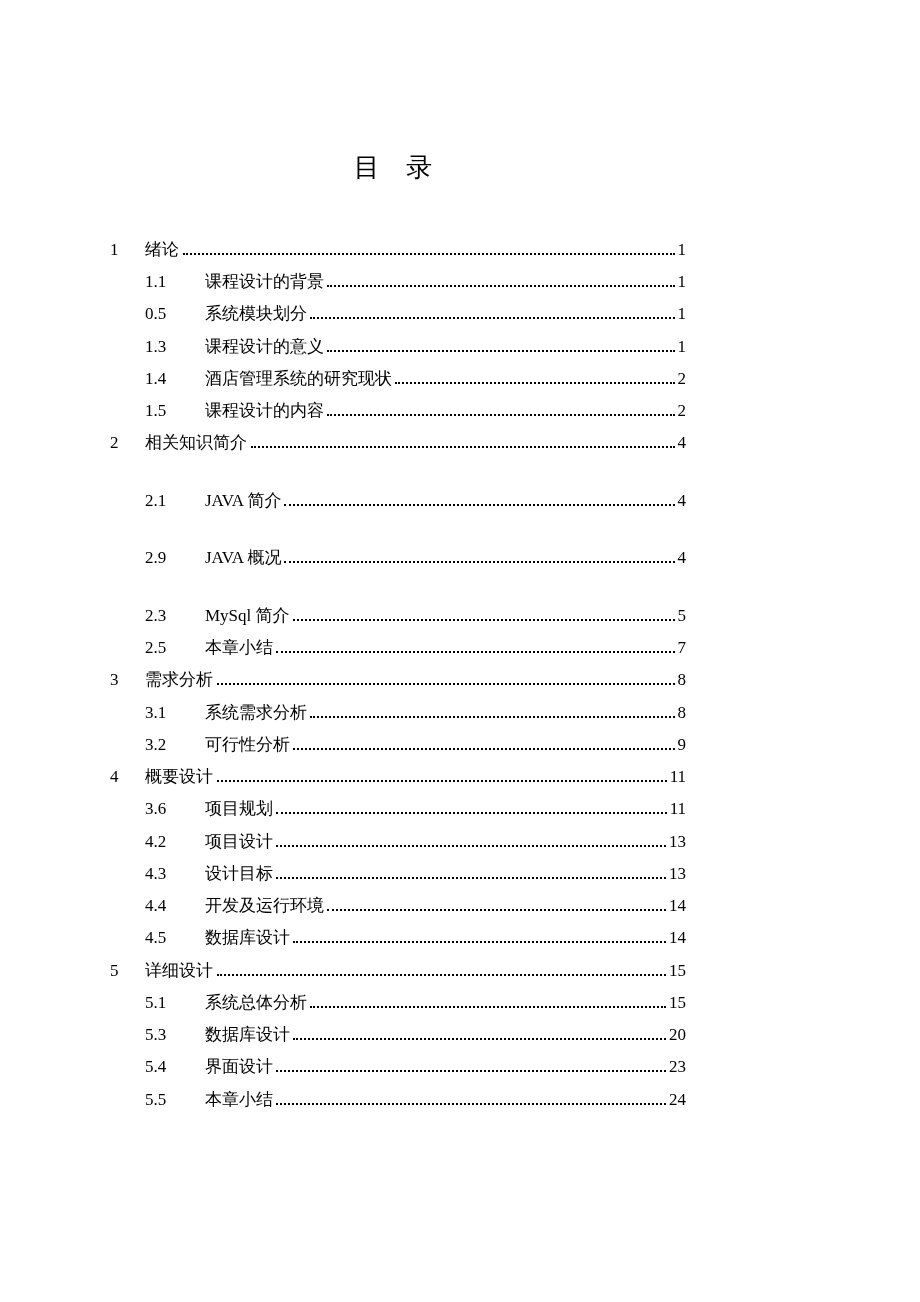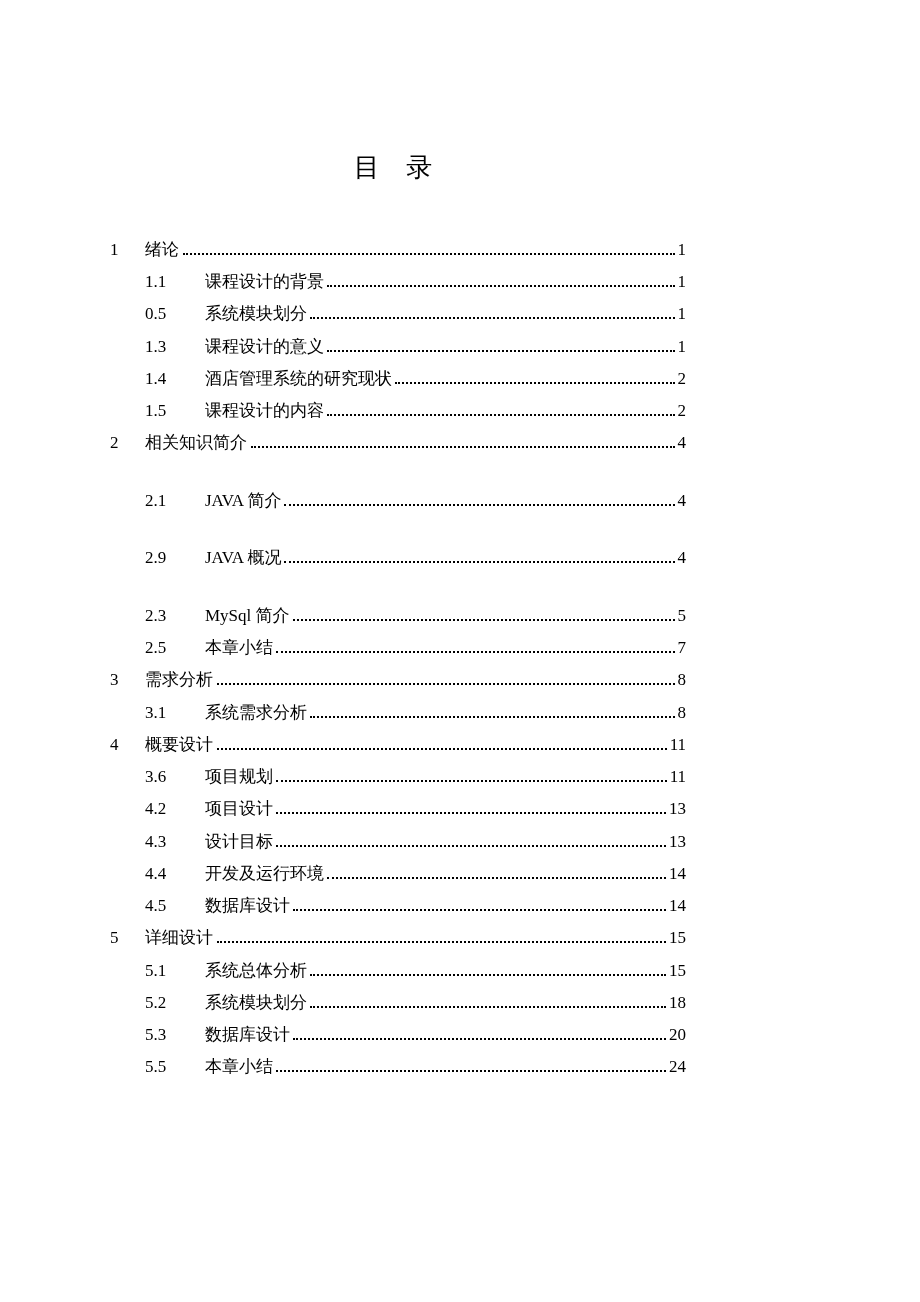--- a/index.html
+++ b/index.html
@@ -144,20 +144,26 @@
         <span class="toc-text">需求分析</span>
         <span class="toc-leader"></span>
         <span class="toc-page">8</span>
       </div>
       <div class="toc-row level2">
         <span class="toc-num-l2">3.1</span>
         <span class="toc-text">系统需求分析</span>
         <span class="toc-leader"></span>
         <span class="toc-page">8</span>
       </div>
+      <div class="toc-row level2">
+        <span class="toc-num-l2">3.2</span>
+        <span class="toc-text">可行性分析</span>
+        <span class="toc-leader"></span>
+        <span class="toc-page">9</span>
+      </div>
       <div class="toc-row level1">
         <span class="toc-num-l1">4</span>
         <span class="toc-text">概要设计</span>
         <span class="toc-leader"></span>
         <span class="toc-page">11</span>
       </div>
       <div class="toc-row level2">
         <span class="toc-num-l2">3.6</span>
         <span class="toc-text">项目规划</span>
         <span class="toc-leader"></span>
@@ -193,30 +199,30 @@
         <span class="toc-leader"></span>
         <span class="toc-page">15</span>
       </div>
       <div class="toc-row level2">
         <span class="toc-num-l2">5.1</span>
         <span class="toc-text">系统总体分析</span>
         <span class="toc-leader"></span>
         <span class="toc-page">15</span>
       </div>
       <div class="toc-row level2">
-        <span class="toc-num-l2">5.2</span>
-        <span class="toc-text">系统模块划分</span>
-        <span class="toc-leader"></span>
-        <span class="toc-page">18</span>
-      </div>
-      <div class="toc-row level2">
         <span class="toc-num-l2">5.3</span>
         <span class="toc-text">数据库设计</span>
         <span class="toc-leader"></span>
         <span class="toc-page">20</span>
+      </div>
+      <div class="toc-row level2">
+        <span class="toc-num-l2">5.4</span>
+        <span class="toc-text">界面设计</span>
+        <span class="toc-leader"></span>
+        <span class="toc-page">23</span>
       </div>
       <div class="toc-row level2">
         <span class="toc-num-l2">5.5</span>
         <span class="toc-text">本章小结</span>
         <span class="toc-leader"></span>
         <span class="toc-page">24</span>
       </div>
     </div>
 </div>
 

